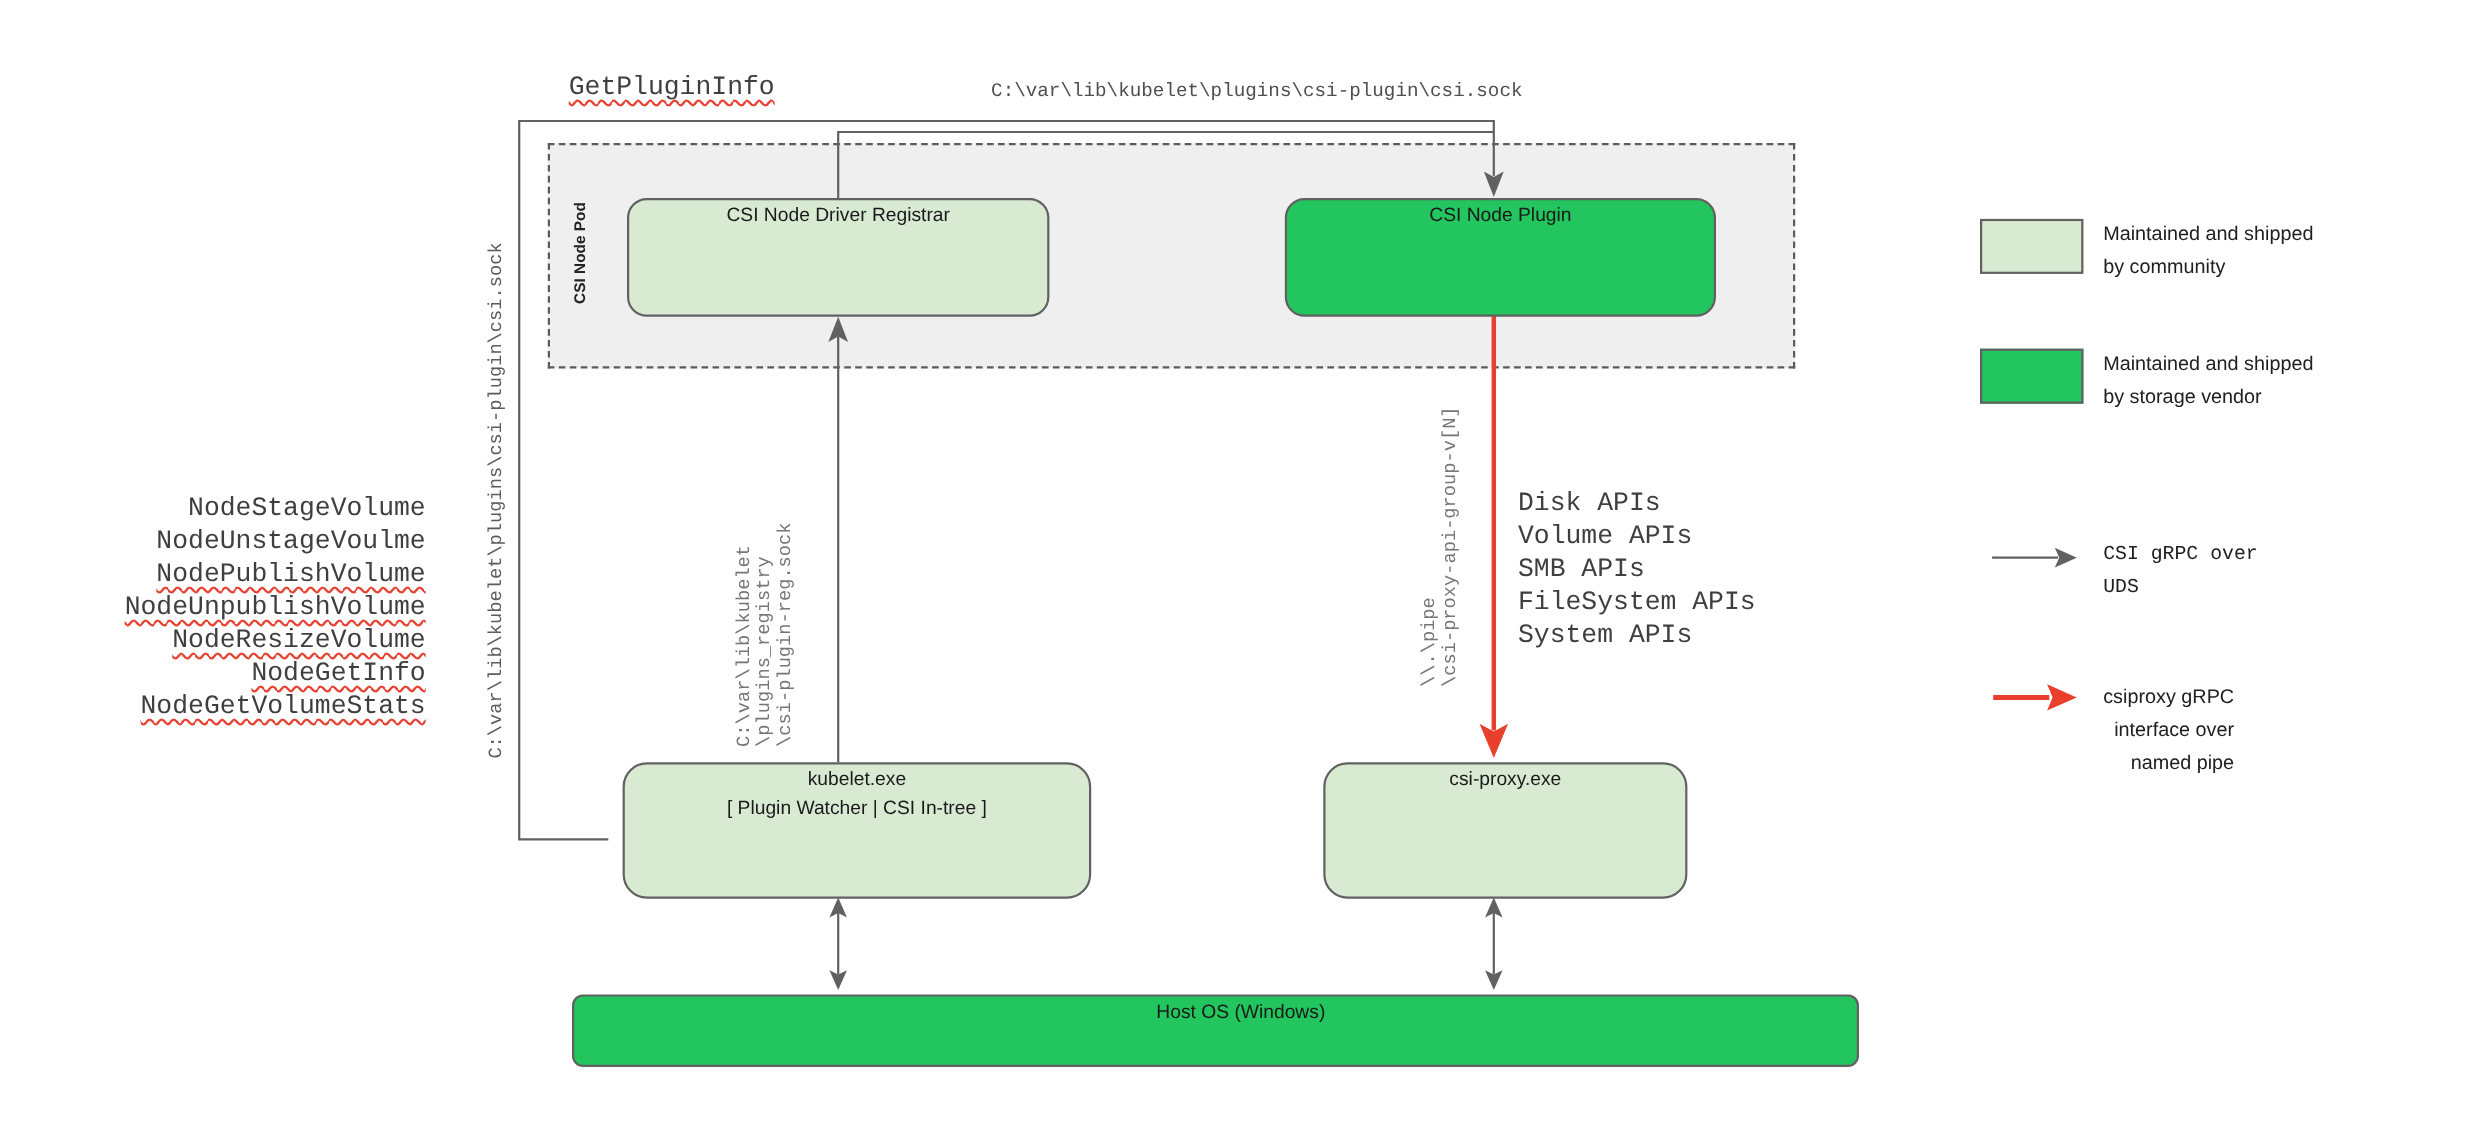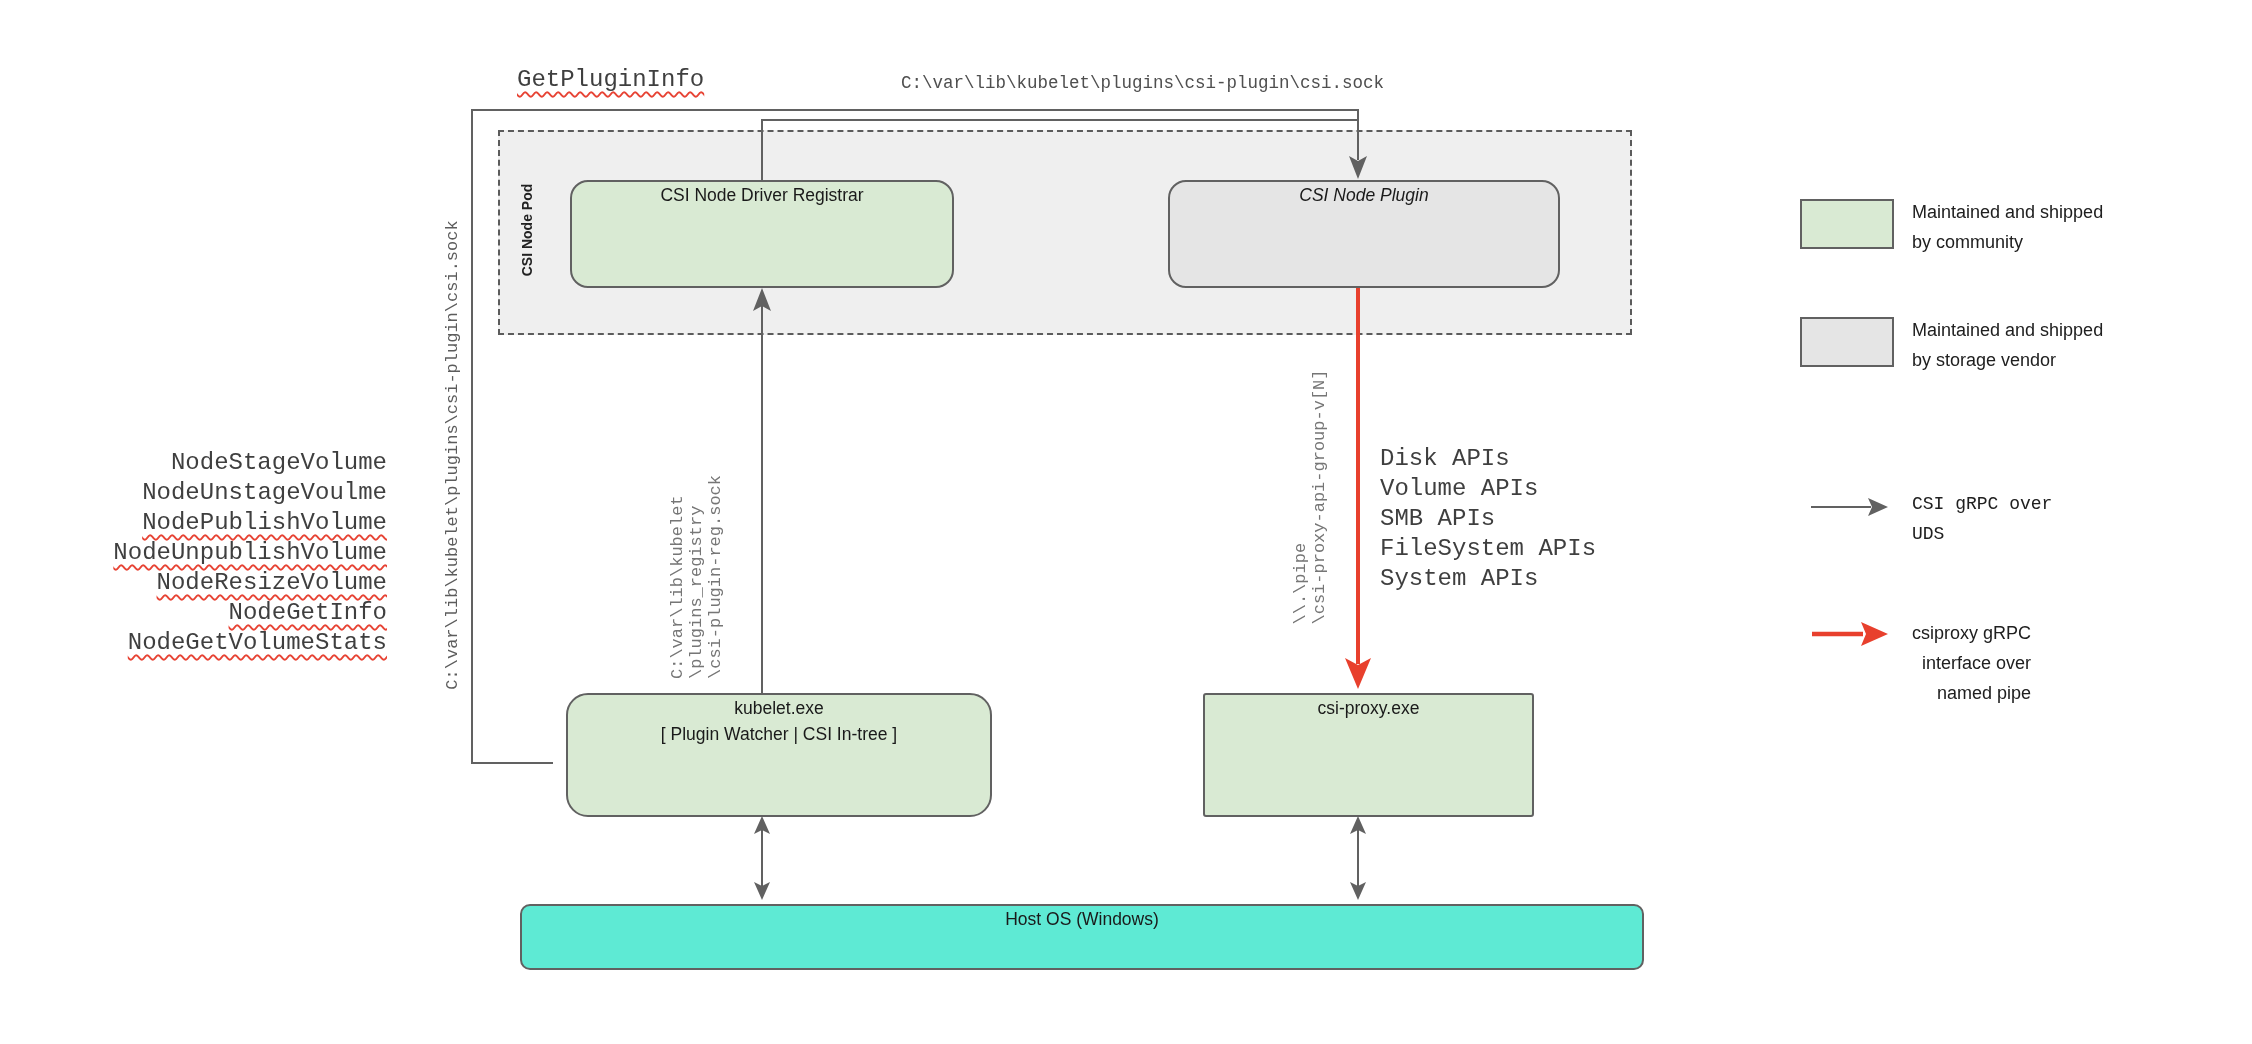--- a/index.html
+++ b/index.html
@@ -15,22 +15,22 @@
       text-decoration-color:#e74334;text-decoration-thickness:2px;text-underline-offset:5px;}
   
   .vtext{position:absolute;transform:translate(-50%,-50%) rotate(-90deg);
          white-space:pre;font-family:"Liberation Mono",monospace;font-size:17px;
          line-height:19px;color:#767676;text-align:left;}
   
   .node{position:absolute;border:2px solid #616161;border-radius:18px;
         display:flex;align-items:center;justify-content:flex-start;flex-direction:column;
         font-size:17.5px;color:#1a1a1a;text-align:center;line-height:26px;}
   .green{background:#d9ead3;}
-  .yellow{background:#e5e5e5;font-style:italic;}
-  .blue{background:#5eead4;}
+  .yellow{background:#22c55e;}
+  .blue{background:#22c55e;padding-left:46px;}
   .podbox{position:absolute;left:498px;top:130px;width:1130px;height:201px;
           background:#efefef;border:2px dashed #5b5b5b;}
   .pod-label{position:absolute;transform:translate(-50%,-50%) rotate(-90deg);
              font-size:14px;font-weight:700;color:#222;white-space:nowrap;}
   .legend-swatch{position:absolute;width:90px;height:46px;border:2px solid #616161;}
   .legend-text{position:absolute;font-size:18px;line-height:30px;color:#202020;white-space:pre-line;}
   .rightcol{position:absolute;left:87px;top:448px;width:300px;text-align:right;line-height:30px;}
   svg.wires{position:absolute;left:0;top:0;}
 </style>
 </head>
@@ -101,21 +101,21 @@
   <div class="node green" style="left:570px;top:180px;width:380px;height:104px;">
     <span>CSI Node Driver Registrar</span>
   </div>
   <div class="node yellow" style="left:1168px;top:180px;width:388px;height:104px;">
     <span>CSI Node Plugin</span>
   </div>
   <div class="node green" style="left:553px;top:693px;width:422px;height:120px;border-radius:22px;margin-left:13px;">
     <span>kubelet.exe</span>
     <span>[ Plugin Watcher | CSI In-tree ]</span>
   </div>
-  <div class="node green" style="left:1203px;top:693px;width:327px;height:120px;border-radius:3px;">
+  <div class="node green" style="left:1203px;top:693px;width:327px;height:120px;border-radius:22px;">
     <span>csi-proxy.exe</span>
   </div>
   <div class="node blue" style="left:520px;top:904px;width:1120px;height:62px;border-radius:10px;">
     <span>Host OS (Windows)</span>
   </div>
 
   <div class="legend-swatch green" style="left:1800px;top:199px;"></div>
   <div class="legend-text" style="left:1912px;top:197px;">Maintained and shipped
 by community</div>
 

